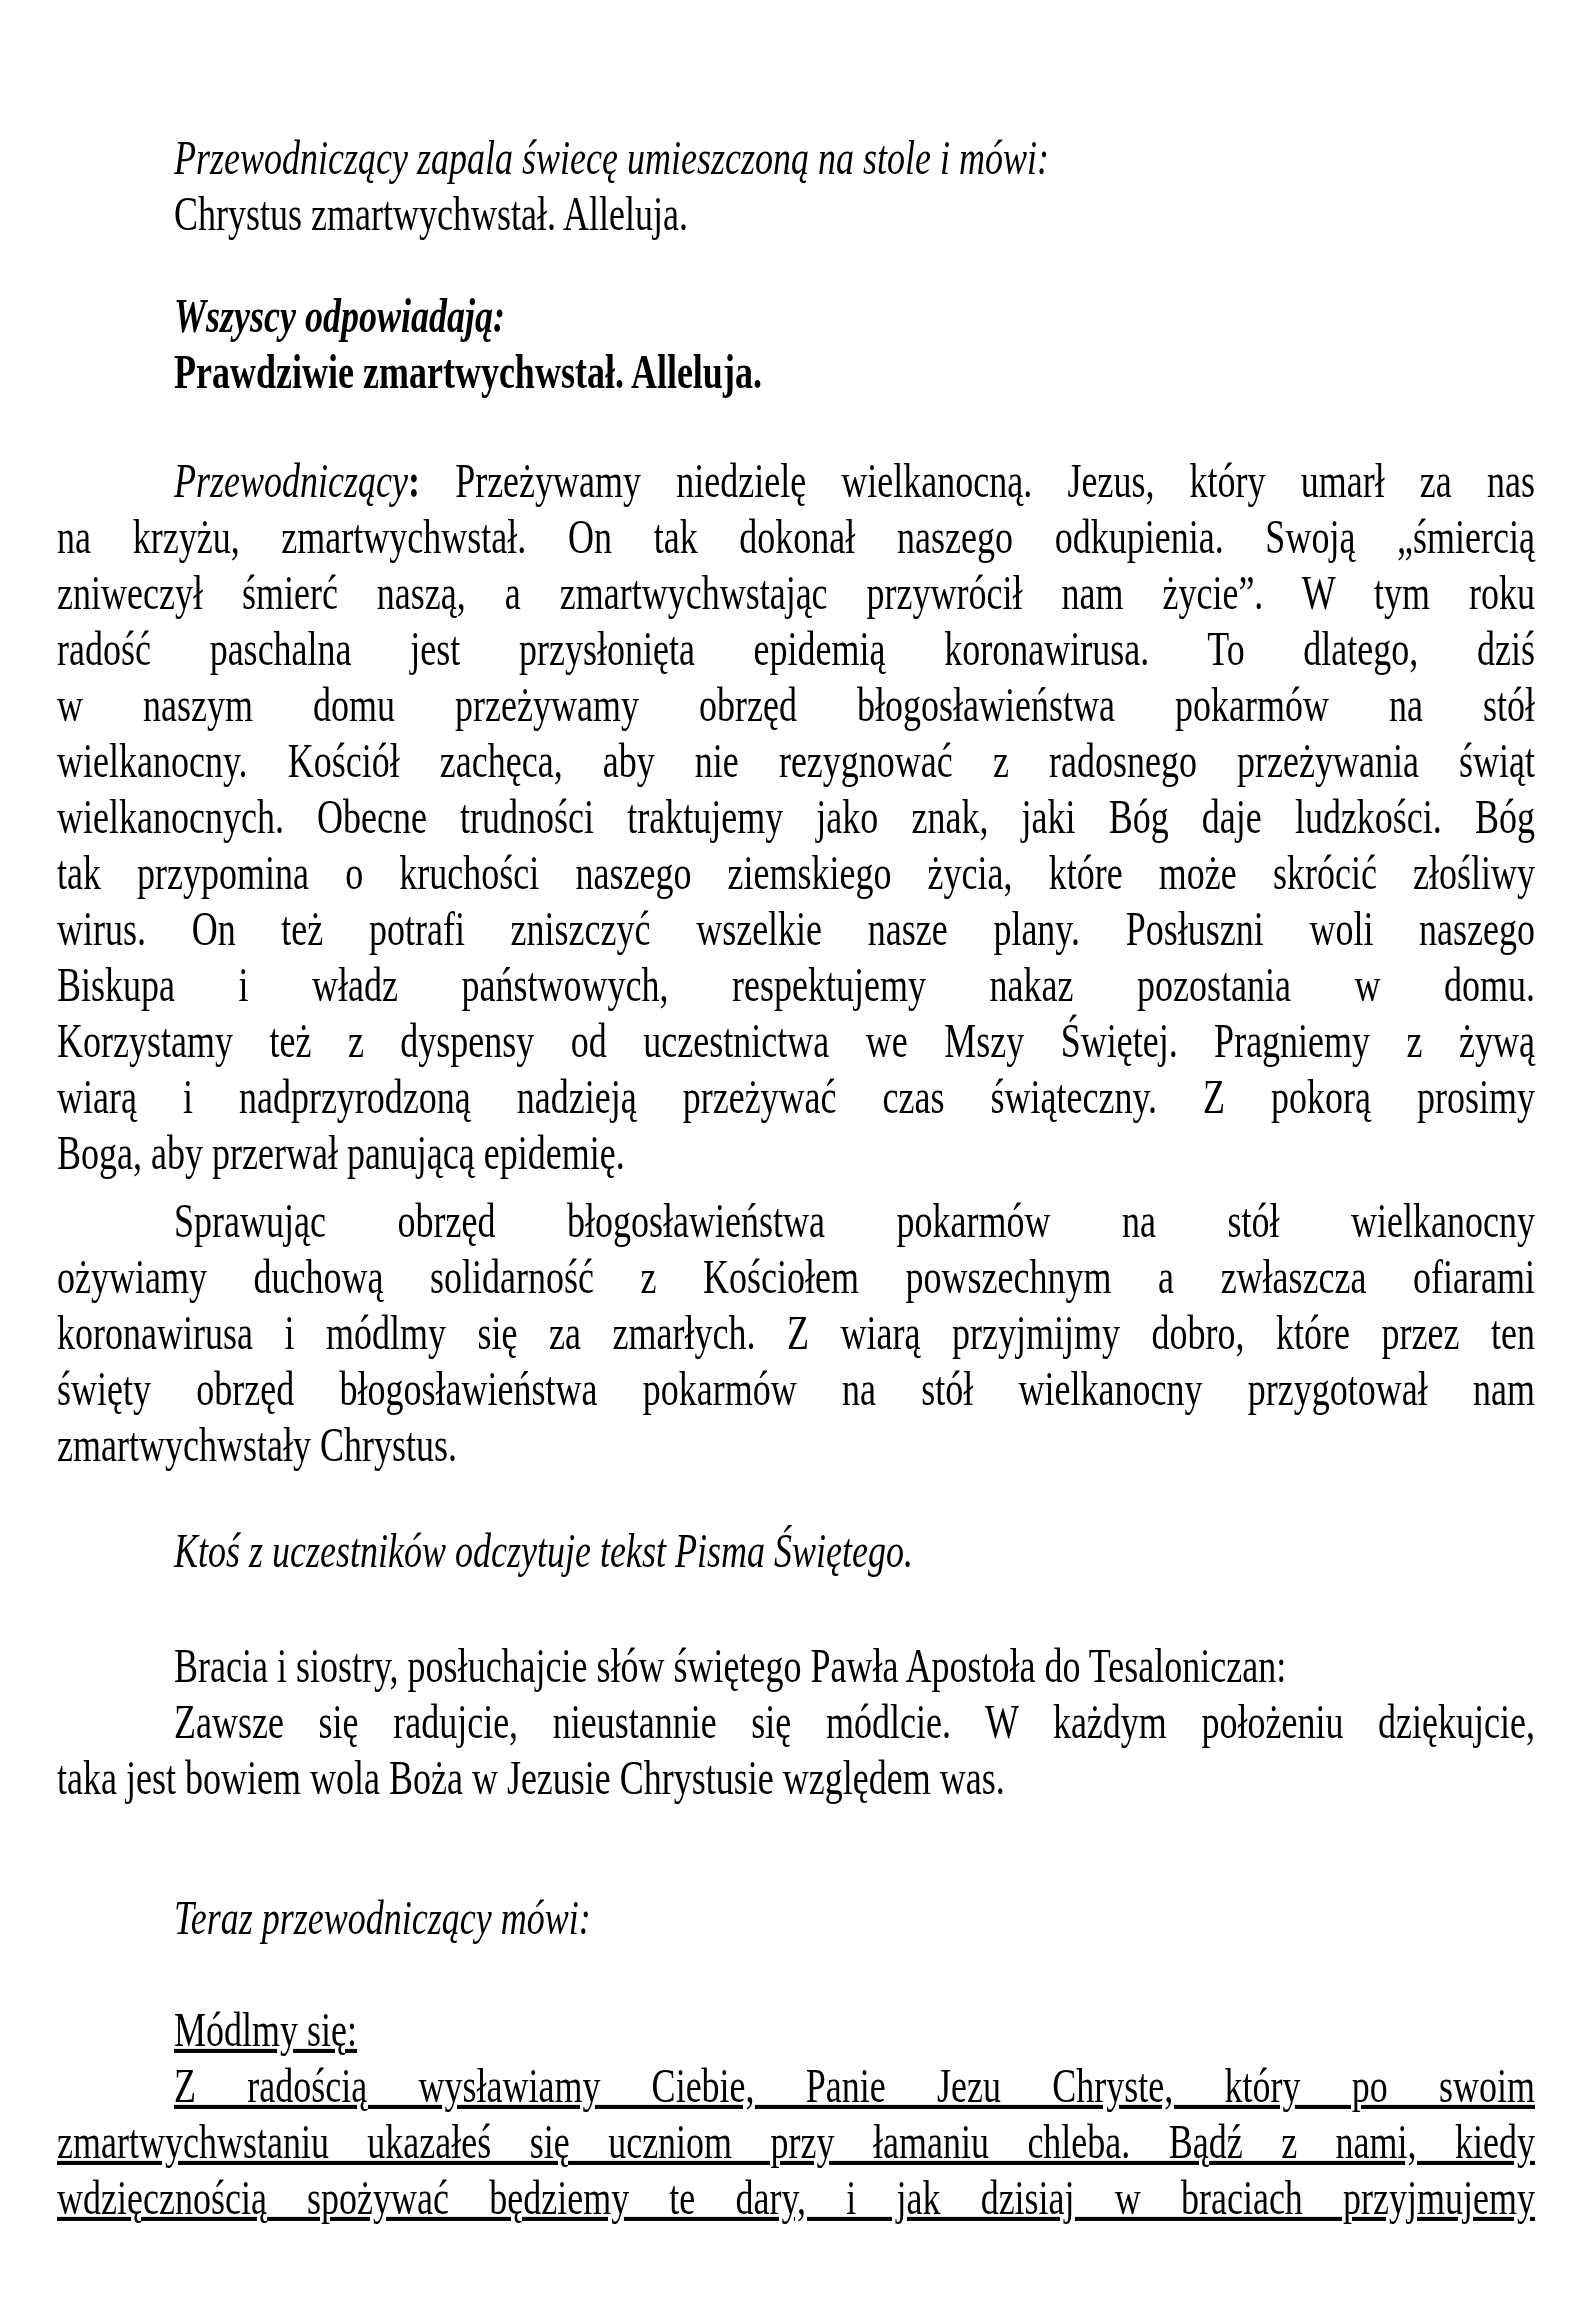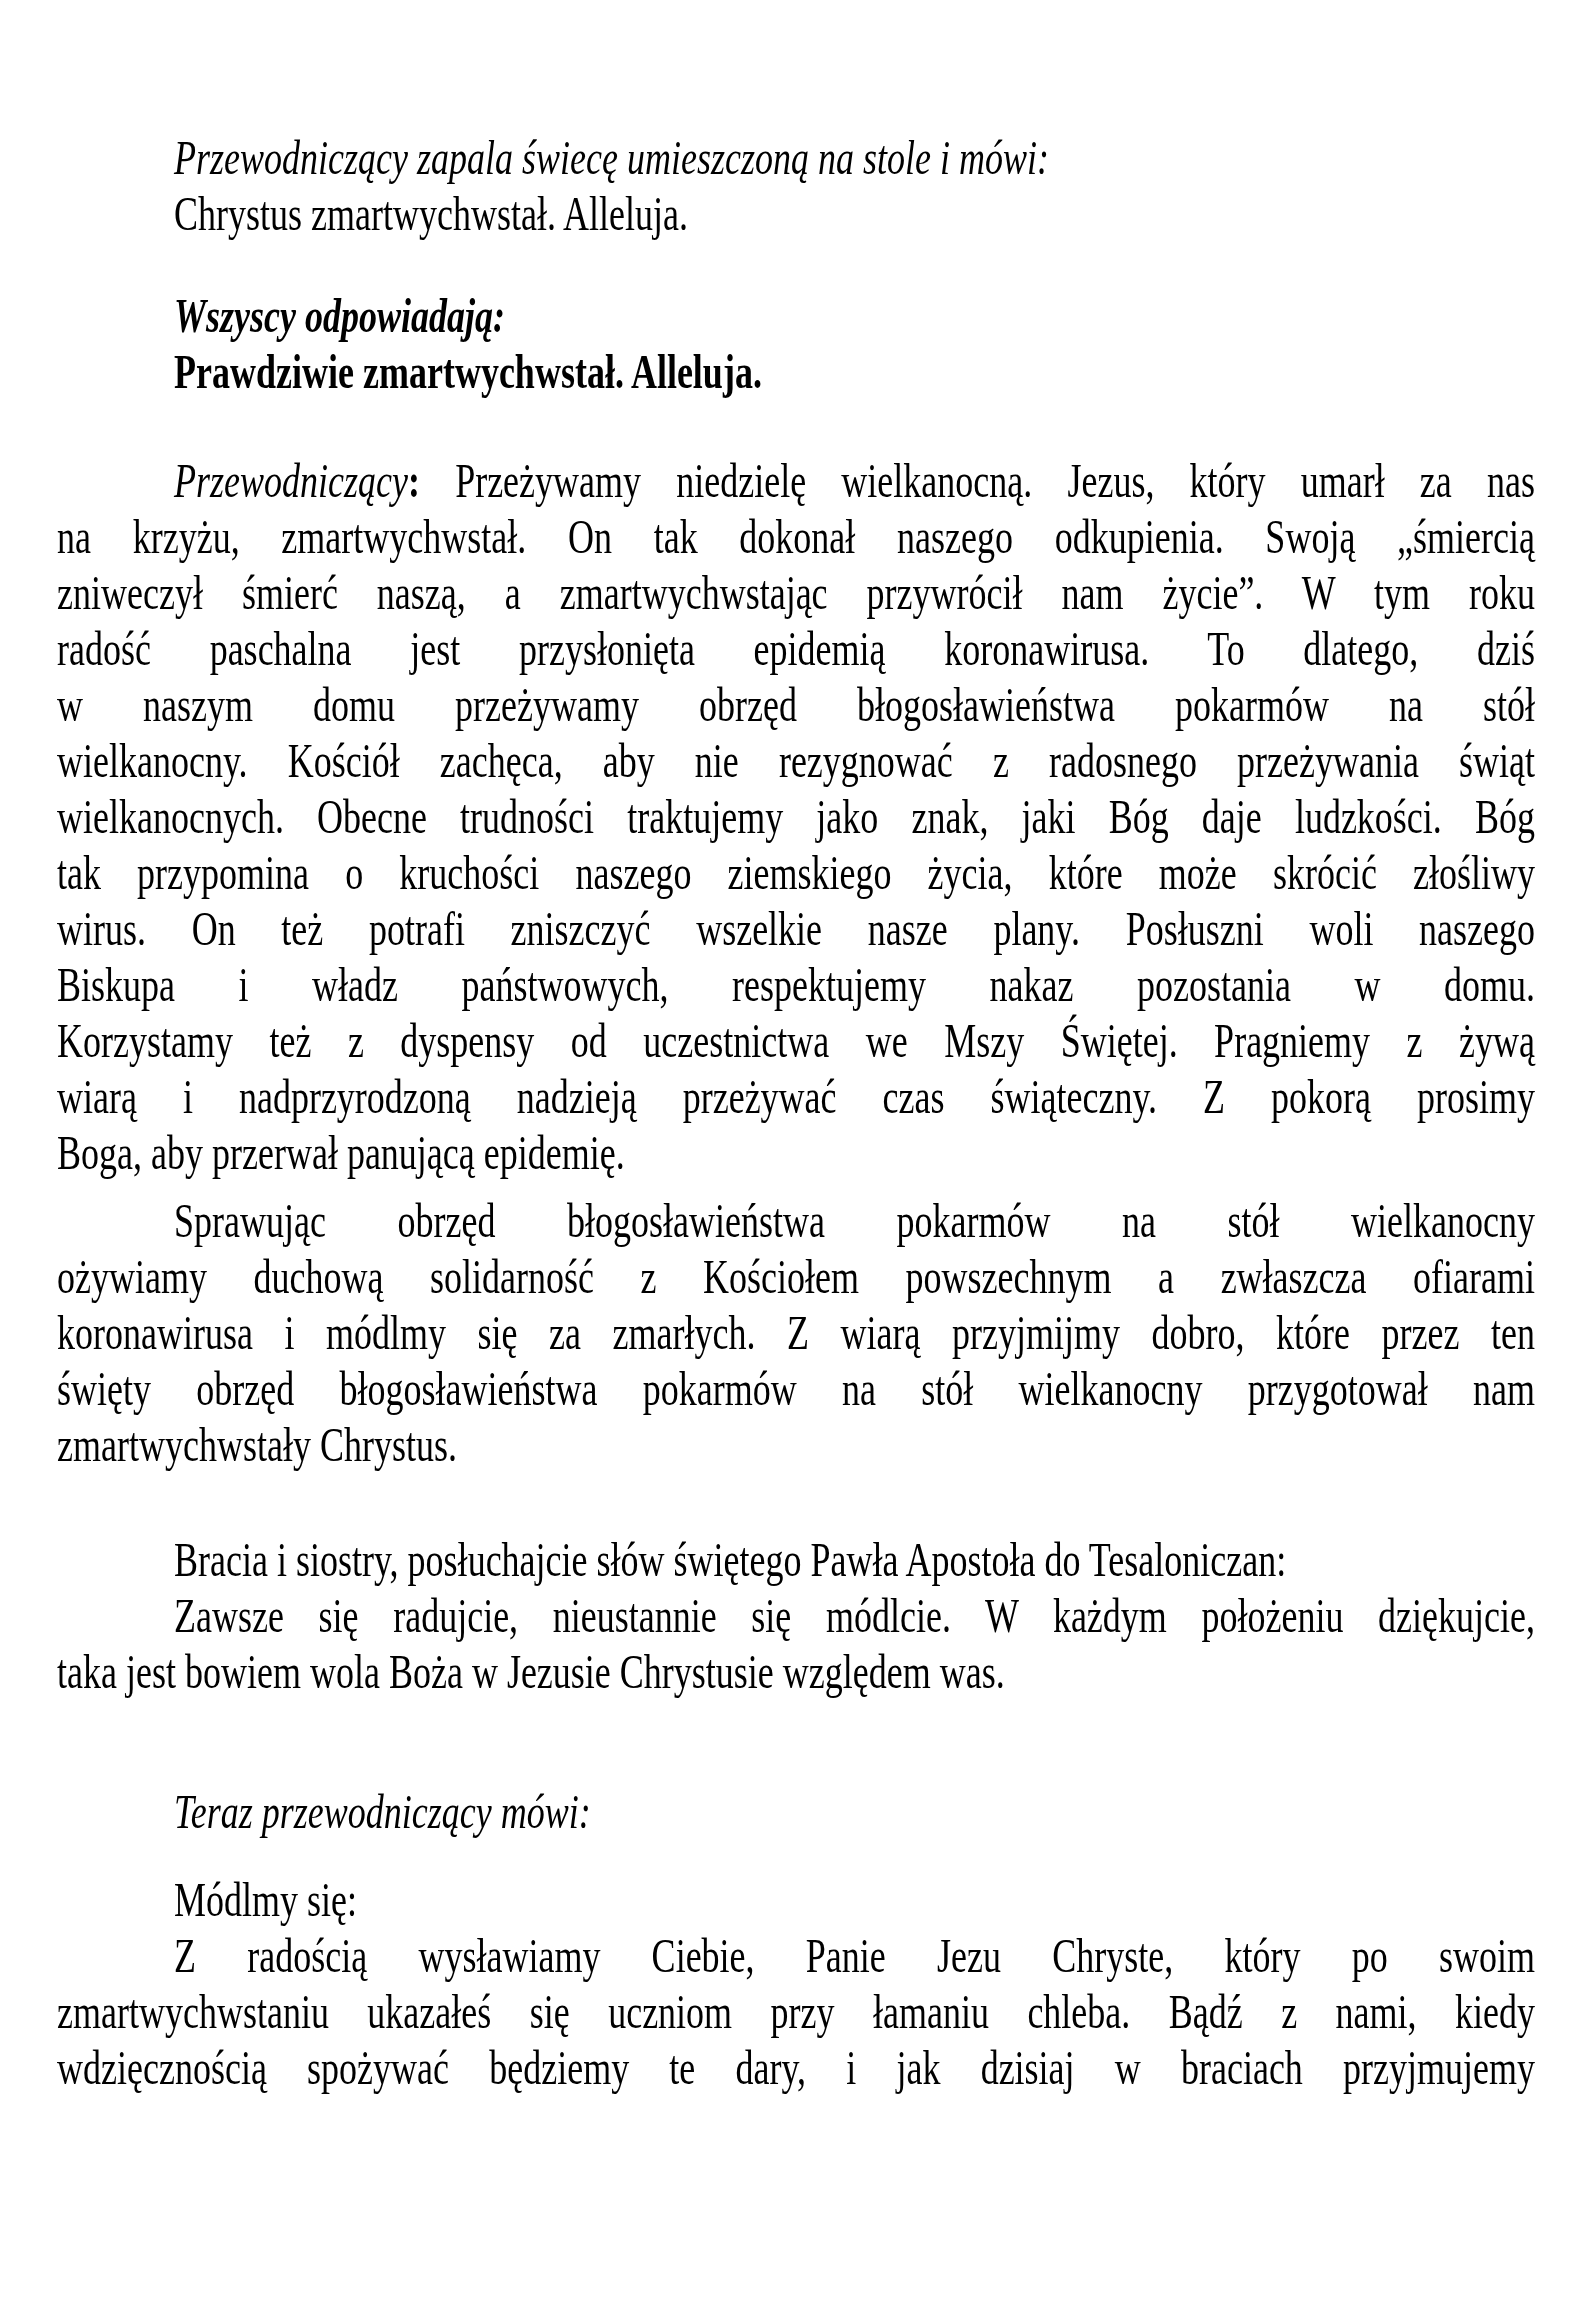--- a/index.html
+++ b/index.html
@@ -47,21 +47,21 @@
     transform-origin: 50% 50%;
   }
 
   .m-r1    { margin-top: 106px; }
   .m-r2    { margin-top: 46px; font-weight: bold;  }
   .m-pa    { margin-top: 53px;  }
   .m-pb    { margin-top: 12px;     }
   .m-r3    { margin-top: 50px;  }
   .m-pc    { margin-top: 59px;  }
   .m-r4    { margin-top: 84px;  }
-  .m-pd    { margin-top: 32px;  }
+  .m-pd    { margin-top: 56px; text-decoration: underline;  }
 </style>
 </head>
 <body>
 
 <div class="page">
 
 
   <section class="m-r1">
     <div class="line rubric indent left">Przewodniczący zapala świecę umieszczoną na stole i mówi:</div>
     <div class="line indent left">Chrystus zmartwychwstał. Alleluja.</div>
@@ -89,20 +89,23 @@
   </section>
 
   <section class="m-pb">
     <div class="line just indent">Sprawując obrzęd błogosławieństwa pokarmów na stół wielkanocny</div>
     <div class="line just">ożywiamy duchową solidarność z Kościołem powszechnym a zwłaszcza ofiarami</div>
     <div class="line just">koronawirusa i módlmy się za zmarłych. Z wiarą przyjmijmy dobro, które przez ten</div>
     <div class="line just">święty obrzęd błogosławieństwa pokarmów na stół wielkanocny przygotował nam</div>
     <div class="line left">zmartwychwstały Chrystus.</div>
   </section>
 
+  <section class="m-r3">
+    <div class="line rubric indent left">Ktoś z uczestników odczytuje tekst Pisma Świętego.</div>
+  </section>
 
   <section class="m-pc">
     <div class="line indent left">Bracia i siostry, posłuchajcie słów świętego Pawła Apostoła do Tesaloniczan:</div>
     <div class="line just indent">Zawsze się radujcie, nieustannie się módlcie. W każdym położeniu dziękujcie,</div>
     <div class="line left">taka jest bowiem wola Boża w Jezusie Chrystusie względem was.</div>
   </section>
 
   <section class="m-r4">
     <div class="line rubric indent left">Teraz przewodniczący mówi:</div>
   </section>

